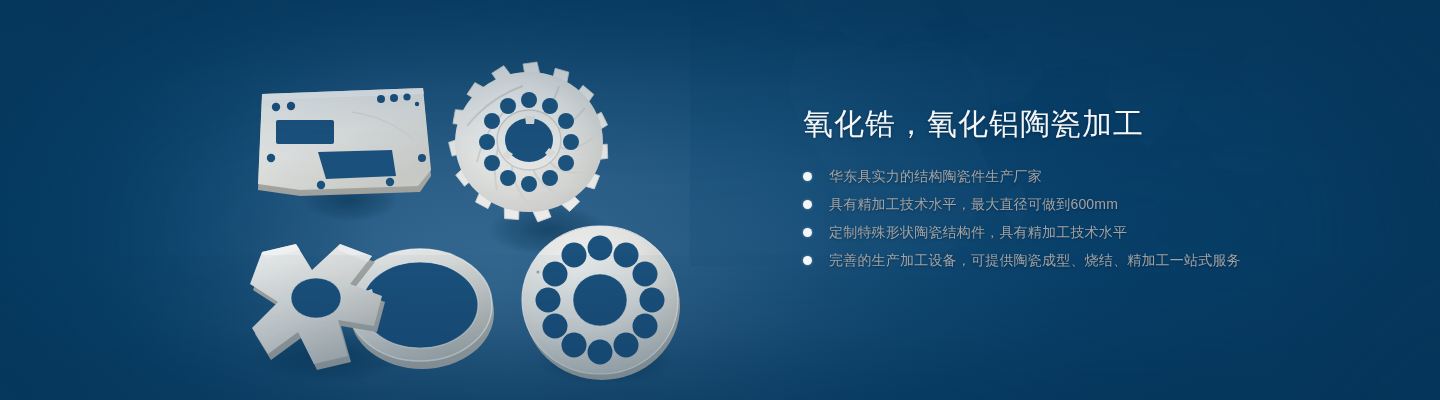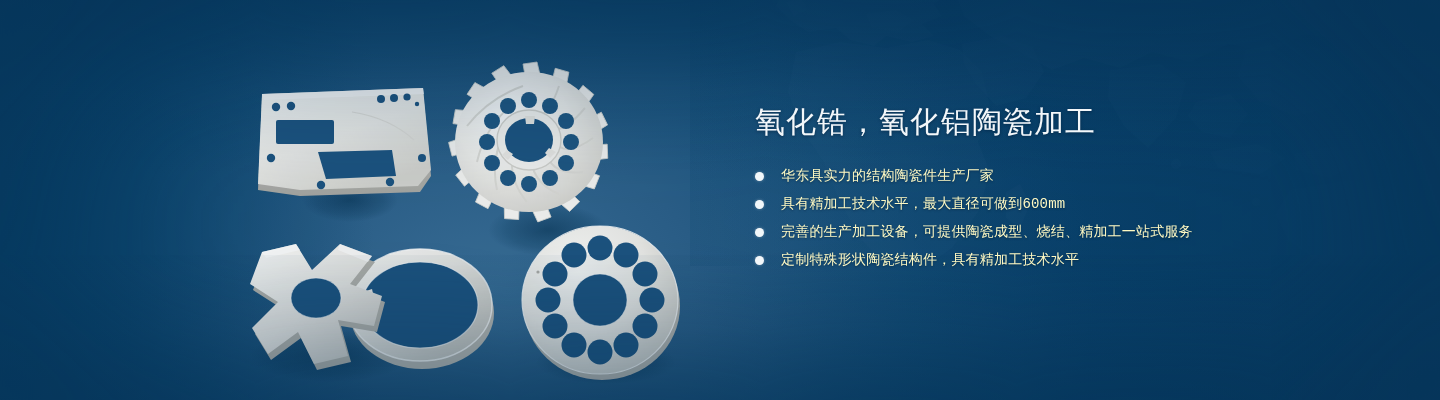--- a/index.html
+++ b/index.html
@@ -55,40 +55,39 @@
     pointer-events:none;
   }
 
   
   .products{position:absolute;left:0;top:0;width:720px;height:400px;}
   .products svg{display:block;width:100%;height:100%;}
 
   
   .textcol{
     position:absolute;
-    left:755px;top:104px;
+    left:803px;top:104px;
     width:620px;
-    font-family:Liberation Mono, monospace;
   }
   .headline{
     color:#f3f7fa;
     font-size:30px;
     line-height:40px;
     letter-spacing:1px;
     font-weight:400;
     margin:0 0 22px 0;
     text-shadow:0 1px 3px rgba(0,25,50,0.55);
     white-space:nowrap;
   }
   .bullets{list-style:none;margin:0;padding:0;}
   .bullets li{
     position:relative;
     padding-left:26px;
     margin-bottom:7px;
-    color:#fef9c3;
+    color:#a3a3a3;
     font-size:14px;
     line-height:21px;
     letter-spacing:0.2px;
     white-space:nowrap;
     text-shadow:0 1px 2px rgba(0,25,50,0.5);
   }
   .bullets li .dot{
     position:absolute;
     left:0;top:6px;
     width:9px;height:9px;
@@ -337,22 +336,22 @@
       <li>
         <span class="dot"></span>
         <span>华东具实力的结构陶瓷件生产厂家</span>
       </li>
       <li>
         <span class="dot"></span>
         <span>具有精加工技术水平，最大直径可做到600mm</span>
       </li>
       <li>
         <span class="dot"></span>
-        <span>完善的生产加工设备，可提供陶瓷成型、烧结、精加工一站式服务</span>
+        <span>定制特殊形状陶瓷结构件，具有精加工技术水平</span>
       </li>
       <li>
         <span class="dot"></span>
-        <span>定制特殊形状陶瓷结构件，具有精加工技术水平</span>
+        <span>完善的生产加工设备，可提供陶瓷成型、烧结、精加工一站式服务</span>
       </li>
     </ul>
   </div>
 
 </div>
 
 </body></html>

